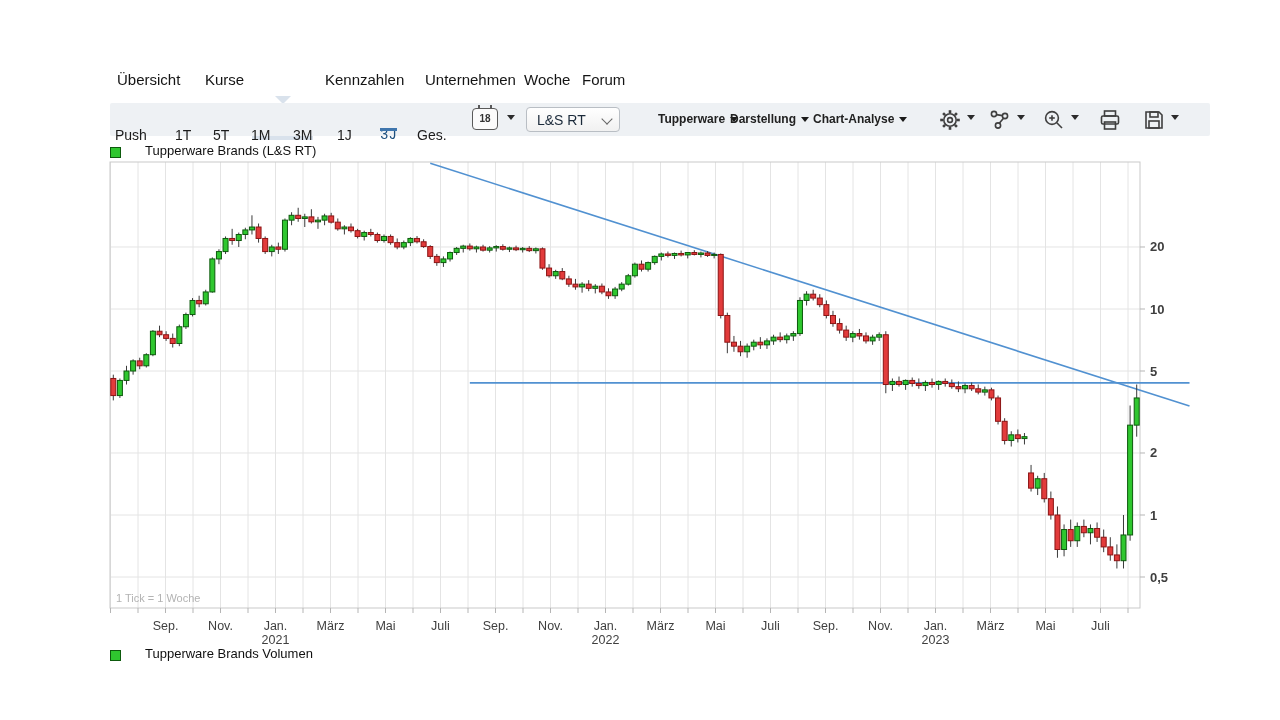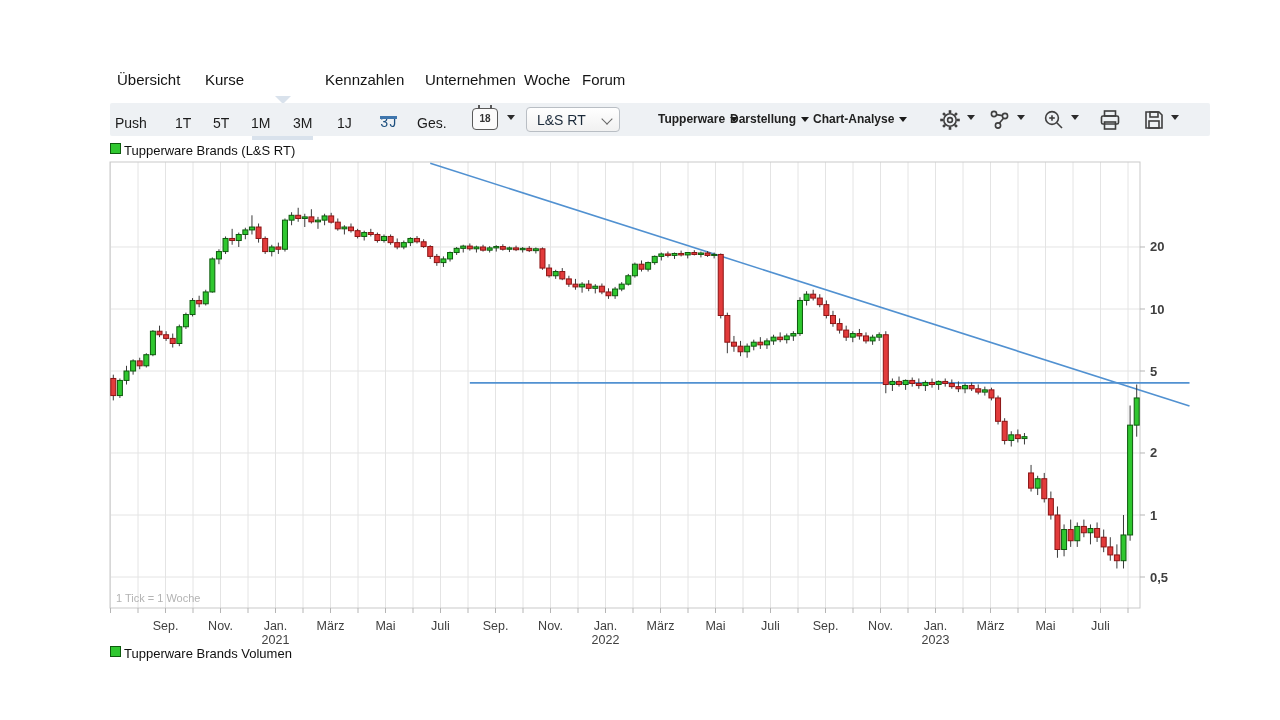--- a/index.html
+++ b/index.html
@@ -8,21 +8,21 @@
   
   .nav-item{position:absolute;top:64px;height:32px;line-height:32px;font-size:15px;
             font-weight:normal;color:#141414;cursor:pointer;white-space:nowrap;}
   .nav-item.active{background:#d9e2ec;color:#1d4f7e;padding:0 12px;margin-top:44px;}
   .tab-notch{position:absolute;top:96px;width:0;height:0;
              border-left:8px solid transparent;border-right:8px solid transparent;
              border-top:8px solid #d9e2ec;}
   
   .toolbar{position:absolute;left:110px;top:103px;width:1100px;height:33px;
            background:#eef1f4;border-radius:2px;}
-  .range{position:absolute;top:4px;height:16px;line-height:33px;font-size:14px;
+  .range{position:absolute;top:16px;height:16px;line-height:33px;font-size:14px;
          color:#1c1c1c;cursor:pointer;white-space:nowrap;}
   .range.active{color:#1d4f7e;font-family:Liberation Mono, monospace;}
   .range.active::after{content:"";position:absolute;left:0;right:0;bottom:4px;height:3px;background:#3f76ad;}
   .caret{display:inline-block;width:0;height:0;border-left:4px solid transparent;
          border-right:4px solid transparent;border-top:5px solid #2b2b2b;
          vertical-align:middle;margin-left:5px;}
   .cal-group{position:absolute;left:362px;top:5px;height:24px;cursor:pointer;}
   .cal-box{display:inline-block;width:24px;height:20px;border:1.5px solid #5a5a5a;
            border-radius:4px;text-align:center;font-size:10px;font-weight:bold;
            line-height:20px;color:#333;position:relative;background:#fbfbfb;}
@@ -34,21 +34,21 @@
                padding-left:10px;cursor:pointer;box-sizing:border-box;margin-left:20px;}
   .feed-chevron{position:absolute;right:8px;top:9px;width:7px;height:7px;
                 border-right:1.6px solid #666;border-bottom:1.6px solid #666;
                 transform:rotate(45deg);margin-top:-2px;}
   .menu-item{position:absolute;top:0;height:33px;line-height:33px;font-size:12px;
              font-weight:bold;color:#212121;cursor:pointer;white-space:nowrap;}
   .menu-item .caret{border-top-color:#1a1a1a;}
   .tool-icon{position:absolute;top:5px;height:24px;cursor:pointer;}
   .tool-icon svg{vertical-align:top;}
   
-  .legend{position:absolute;display:flex;align-items:flex-start;gap:3px;font-size:13px;color:#101010;}
+  .legend{position:absolute;display:flex;align-items:flex-end;gap:24px;font-size:13px;color:#101010;}
   .legend-square{width:9px;height:9px;border:1.5px solid #0d5a0d;background:#2fc72f;}
   
   #chart-svg{position:absolute;left:108px;top:158px;}
 </style>
 </head>
 <body>
 
 <div class="app">
 
   <div>

